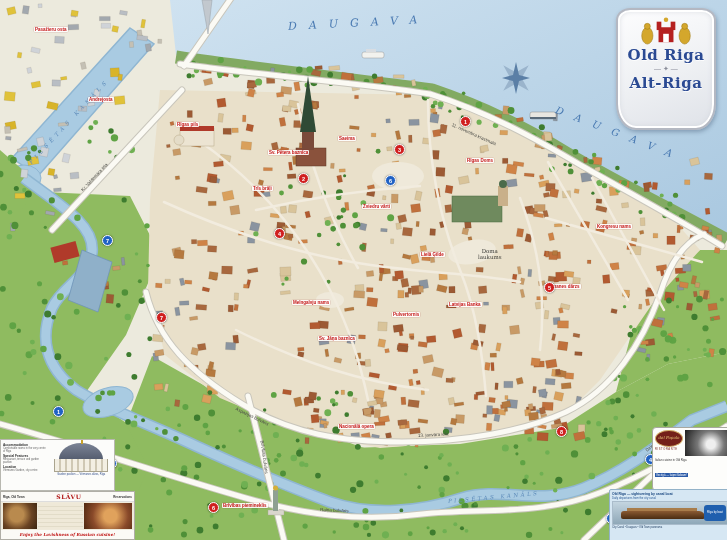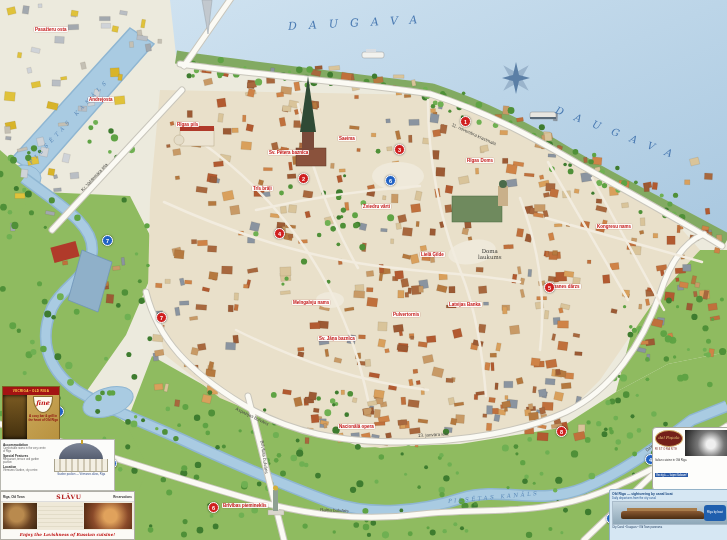--- a/index.html
+++ b/index.html
@@ -1179,31 +1179,37 @@
       <div class="marker red" style="left: 556px; top: 426px;">8</div>
       <div class="marker blue" style="left: 53px; top: 406px;">1</div>
       <div class="marker blue" style="left: 106px; top: 458px;">2</div>
       <div class="marker blue" style="left: 104px; top: 510px;">3</div>
       <div class="marker blue" style="left: 645px; top: 454px;">4</div>
       <div class="marker blue" style="left: 606px; top: 513px;">5</div>
       <div class="marker blue" style="left: 385px; top: 175px;">6</div>
       <div class="marker blue" style="left: 102px; top: 235px;">7</div>
     </div>
 
-
-  <div class="ad" id="ad-flyer">
-    <div class="band">VECRĪGA • OLD RIGA</div>
-    <div class="body">
-      <div class="photo"></div>
-      <div class="right">
-        <div class="shield">fine</div>
-        <div class="txt">A cosy bar &amp; grill in the heart of Old Riga</div>
-      </div>
-    </div>
+  <div class="cartouche">
+    <svg width="56" height="30" viewBox="0 0 60 32">
+      <ellipse cx="10" cy="21" rx="6" ry="9" fill="#d4a72c" stroke="#a07a14" stroke-width="0.6"></ellipse>
+      <circle cx="10" cy="11" r="3.2" fill="#d4a72c" stroke="#a07a14" stroke-width="0.6"></circle>
+      <ellipse cx="50" cy="21" rx="6" ry="9" fill="#d4a72c" stroke="#a07a14" stroke-width="0.6"></ellipse>
+      <circle cx="50" cy="11" r="3.2" fill="#d4a72c" stroke="#a07a14" stroke-width="0.6"></circle>
+      <rect x="22" y="12" width="16" height="16" fill="#b52020"></rect>
+      <rect x="20" y="6" width="5" height="9" fill="#b52020"></rect>
+      <rect x="35" y="6" width="5" height="9" fill="#b52020"></rect>
+      <rect x="27" y="19" width="6" height="9" fill="#fff"></rect>
+      <circle cx="30" cy="4" r="2.4" fill="#d4a72c"></circle>
+    </svg>
+    <div class="title">Old Riga</div>
+    <div class="orn">— ✦ —</div>
+    <div class="title">Alt-Riga</div>
   </div>
+
 
   <div class="ad" id="ad-pavilion">
     <div class="col" id="pav-col">
         <div class="h">Accommodation</div>
         <div class="t">Comfortable rooms in the very centre of Riga</div>
         <div class="h">Special Features</div>
         <div class="t">Restaurant, terrace and garden pavilion</div>
         <div class="h">Location</div>
         <div class="t">Vērmanes Garden, city centre</div>
       </div>

